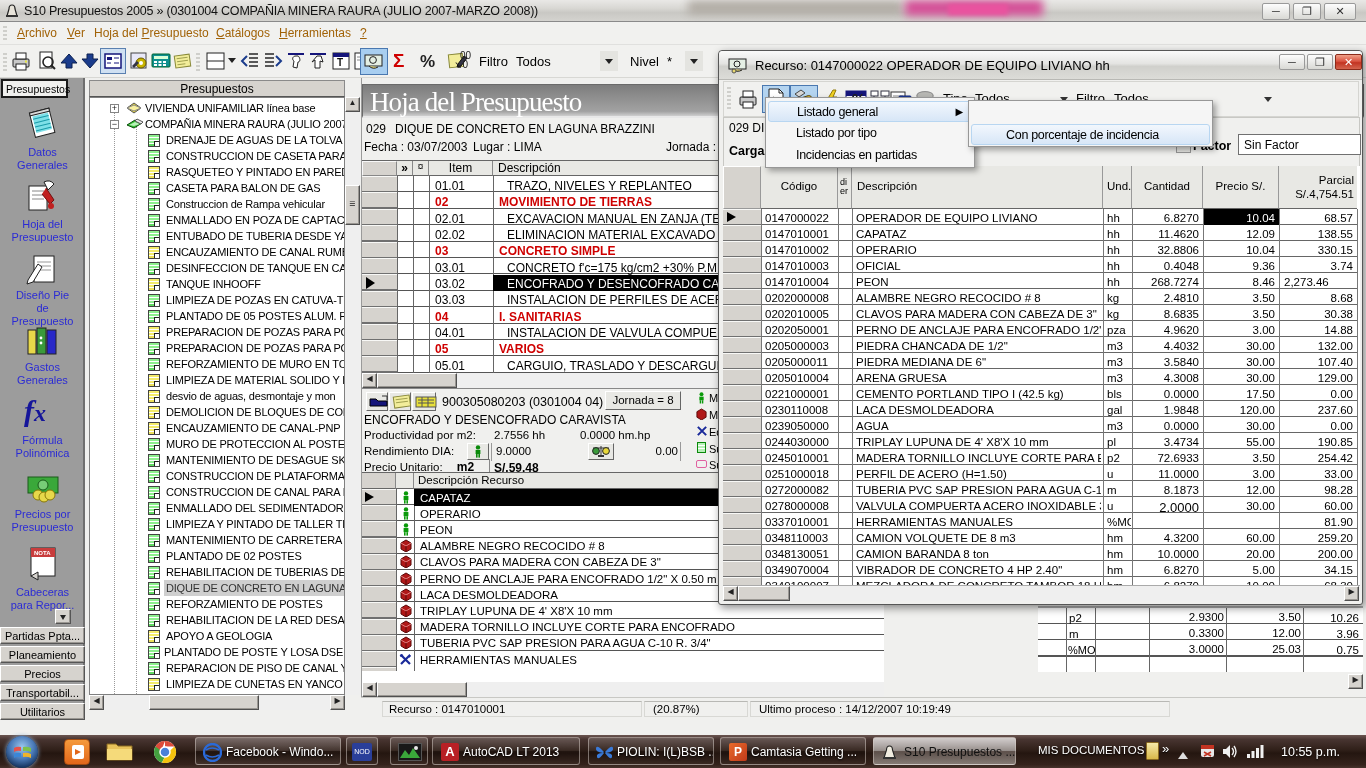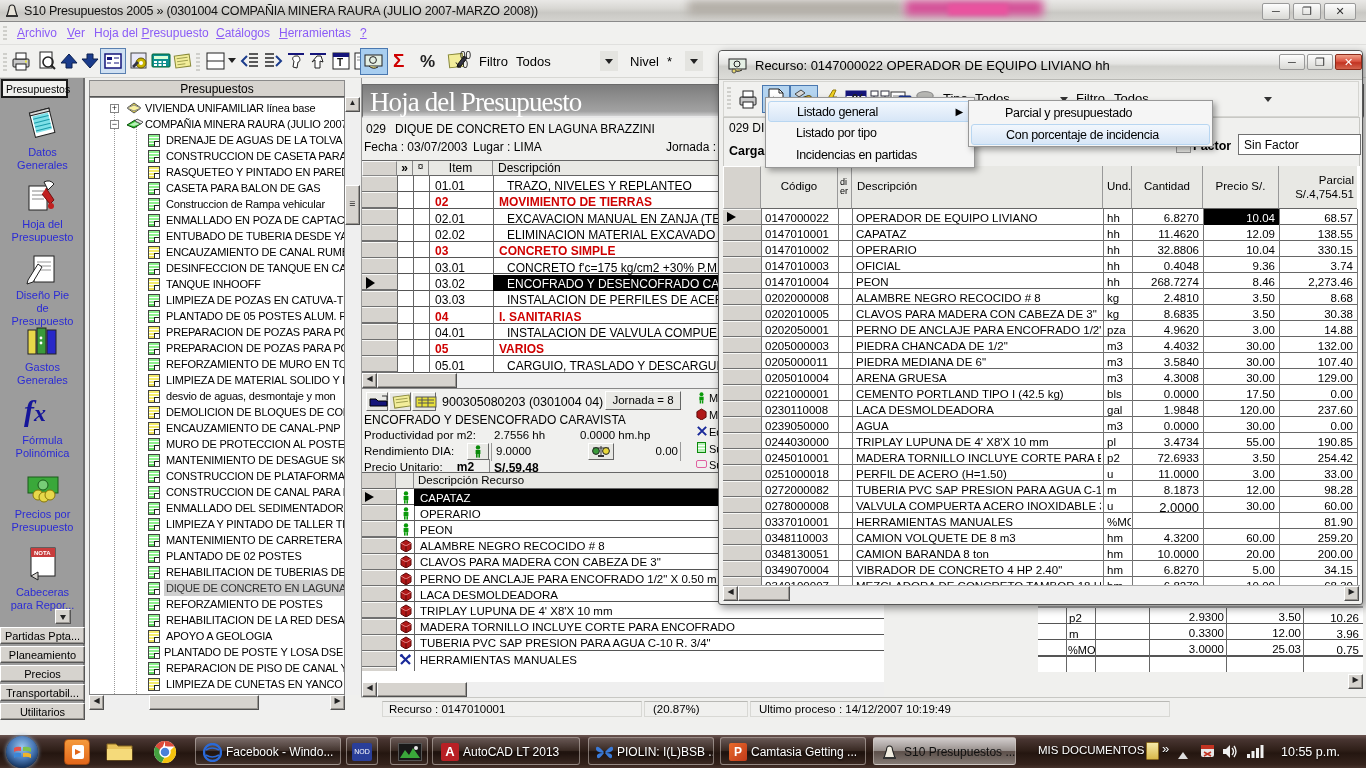--- a/index.html
+++ b/index.html
@@ -8,21 +8,21 @@
 #root{position:relative;width:1366px;height:768px;overflow:hidden}
 
 #titlebar{left:0;top:0;width:1366px;height:22px;background:linear-gradient(180deg,#e9e8e6 0%,#d8d7d3 40%,#c9c8c4 60%,#d4d3cf 100%);border-bottom:1px solid #8a8a8a}
 #titlebar .blur1{left:688px;top:1px;width:215px;height:13px;background:#aaa49c;filter:blur(5px);opacity:.9}
 #titlebar .blur2{left:905px;top:0;width:138px;height:16px;background:#d44f97;filter:blur(4px)}
 #titlebar .blur3{left:948px;top:4px;width:60px;height:11px;background:#e9539f;filter:blur(2px)}
 #titletext{left:24px;top:4px;font-size:12.5px;letter-spacing:-0.2px;color:#111;white-space:nowrap}
 .winbtn{top:3px;height:17px;border:1px solid #9a9a9a;background:linear-gradient(180deg,#fdfdfd,#d9d9d5);border-radius:2px;color:#333;text-align:center;line-height:15px;font-size:11px}
 
 #menubar{left:0;top:22px;width:1366px;height:23px;background:#f1f1ef;border-bottom:1px solid #e0e0de}
-.mitem{position:absolute;top:4px;font-size:12px;color:#8b5cf6}
+.mitem{position:absolute;top:4px;font-size:12px;color:#a16207}
 .mitem u{text-decoration:underline}
 
 #toolbar{left:0;top:45px;width:1366px;height:33px;background:#f1f1ef;border-bottom:1px solid #d8d8d4}
 .tbico{position:absolute;top:5px;width:22px;height:22px}
 .grip{position:absolute;width:4px;background:repeating-linear-gradient(180deg,#cfcfcb 0,#cfcfcb 2px,#f1f1ef 2px,#f1f1ef 4px)}
 
 #sidebar{left:0;top:78px;width:85px;height:640px;background:#9c9c9c;border-right:2px solid #6f6f6f}
 #sidetab{left:1px;top:79px;width:67px;height:19px;background:#f0f0ee;border:2px solid #1a1a1a;font-size:10.5px;padding:2px 0 0 3px;z-index:5}
 .sblabel{position:absolute;width:85px;text-align:center;color:#2b2bd5;font-size:11px;line-height:13px}
 .sbbtn{position:absolute;left:0;width:85px;height:17px;background:#d6d3ce;border:1px solid #fff;border-right-color:#555;border-bottom-color:#555;box-shadow:inset -1px -1px 0 #9a9792;text-align:center;font-size:11px;padding-top:2px}
@@ -741,21 +741,21 @@
  <div class="cell" style="left:137px;top:209px;width:245px;font-size:11.5px">OFICIAL</div>
  <div class="cell" style="left:388px;top:209px;width:24px;font-size:11.5px">hh</div>
  <div class="cell" style="left:415px;top:209px;width:65px;text-align:right;font-size:11.5px">0.4048</div>
  <div class="cell" style="left:489px;top:209px;width:67px;text-align:right;font-size:11.5px">9.36</div>
  <div class="cell" style="left:565px;top:209px;width:69px;text-align:right;font-size:11.5px">3.74</div>
  <div class="cell" style="left:46px;top:225px;width:70px;font-size:11.5px">0147010004</div>
  <div class="cell" style="left:137px;top:225px;width:245px;font-size:11.5px">PEON</div>
  <div class="cell" style="left:388px;top:225px;width:24px;font-size:11.5px">hh</div>
  <div class="cell" style="left:415px;top:225px;width:65px;text-align:right;font-size:11.5px">268.7274</div>
  <div class="cell" style="left:489px;top:225px;width:67px;text-align:right;font-size:11.5px">8.46</div>
- <div class="cell" style="left:565px;top:225px;width:69px;text-align:right;font-size:11.5px">2,273.46</div>
+ <div class="cell" style="left:565px;top:225px;width:69px;font-size:11.5px">2,273.46</div>
  <div class="cell" style="left:46px;top:241px;width:70px;font-size:11.5px">0202000008</div>
  <div class="cell" style="left:137px;top:241px;width:245px;font-size:11.5px">ALAMBRE NEGRO RECOCIDO # 8</div>
  <div class="cell" style="left:388px;top:241px;width:24px;font-size:11.5px">kg</div>
  <div class="cell" style="left:415px;top:241px;width:65px;text-align:right;font-size:11.5px">2.4810</div>
  <div class="cell" style="left:489px;top:241px;width:67px;text-align:right;font-size:11.5px">3.50</div>
  <div class="cell" style="left:565px;top:241px;width:69px;text-align:right;font-size:11.5px">8.68</div>
  <div class="cell" style="left:46px;top:257px;width:70px;font-size:11.5px">0202010005</div>
  <div class="cell" style="left:137px;top:257px;width:245px;font-size:11.5px">CLAVOS PARA MADERA CON CABEZA DE 3"</div>
  <div class="cell" style="left:388px;top:257px;width:24px;font-size:11.5px">kg</div>
  <div class="cell" style="left:415px;top:257px;width:65px;text-align:right;font-size:11.5px">8.6835</div>
@@ -869,21 +869,20 @@
   <div class="sbtn" style="left:621px;top:0;width:15px;height:15px">▶</div>
  </div>
 </div>
 
 <div class="popup" style="left:765px;top:97px;width:210px;height:71px">
  <div class="pitem hl" style="top:3px">Listado general<span style="position:absolute;right:8px;top:4px;font-size:10px">▶</span></div>
  <div class="pitem" style="top:25px">Listado por tipo</div>
  <div class="pitem" style="top:47px">Incidencias en partidas</div>
 </div>
 <div class="popup" style="left:968px;top:100px;width:245px;height:47px">
- <div class="pitem" style="top:2px;padding-left:34px">Parcial y presupuestado</div>
  <div class="pitem hl" style="top:23px;padding-left:34px">Con porcentaje de incidencia</div>
 </div>
 
 <div id="taskbar" class="abs">
  <div class="abs" style="left:5px;top:0px;width:36px;height:33px">
   <div style="position:absolute;left:1px;top:1px;width:32px;height:32px;border-radius:50%;background:radial-gradient(circle at 50% 35%,#9cc7ee 0%,#4a7ab8 45%,#1a3a66 75%,#0a1a30 100%);box-shadow:0 0 4px #88aacc"></div>
   <svg style="position:absolute;left:8px;top:8px" width="19" height="18" viewBox="0 0 19 18">
           <path d="M1 5 Q4 3 8 4 L8 8 Q4 7 1 9 Z" fill="#e8524a"></path>
           <path d="M10 4 Q14 3 18 5 L18 9 Q14 7 10 8 Z" fill="#7ec24a"></path>
           <path d="M1 11 Q4 9 8 10 L8 14 Q4 13 1 15 Z" fill="#3a86d8"></path>

